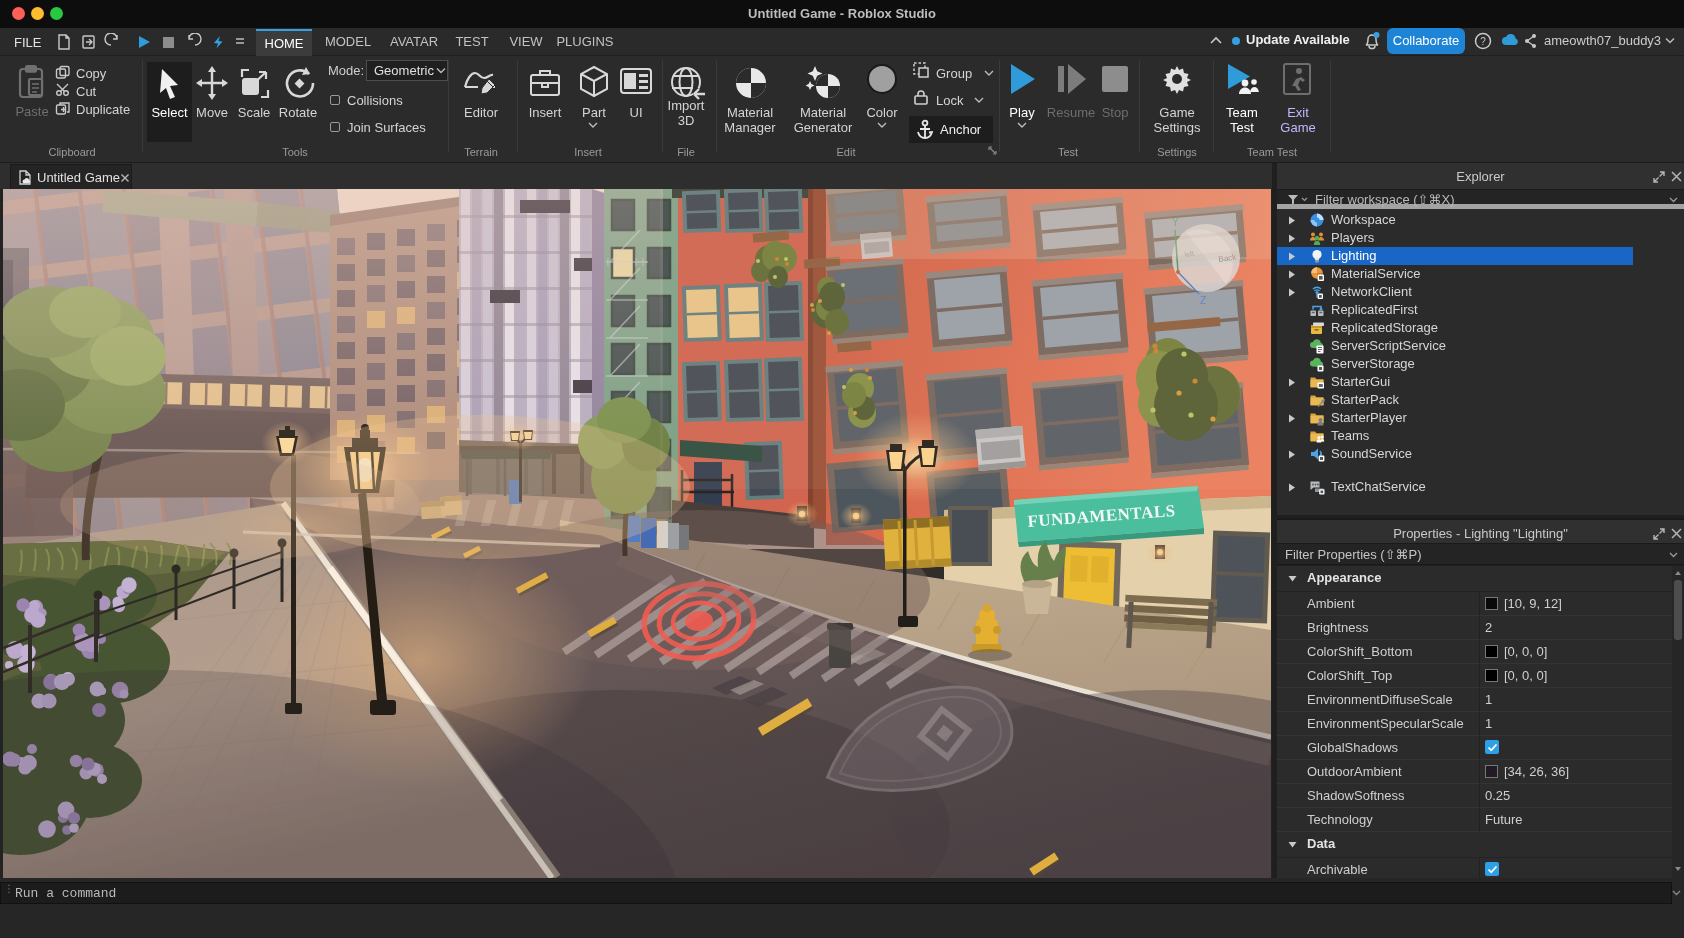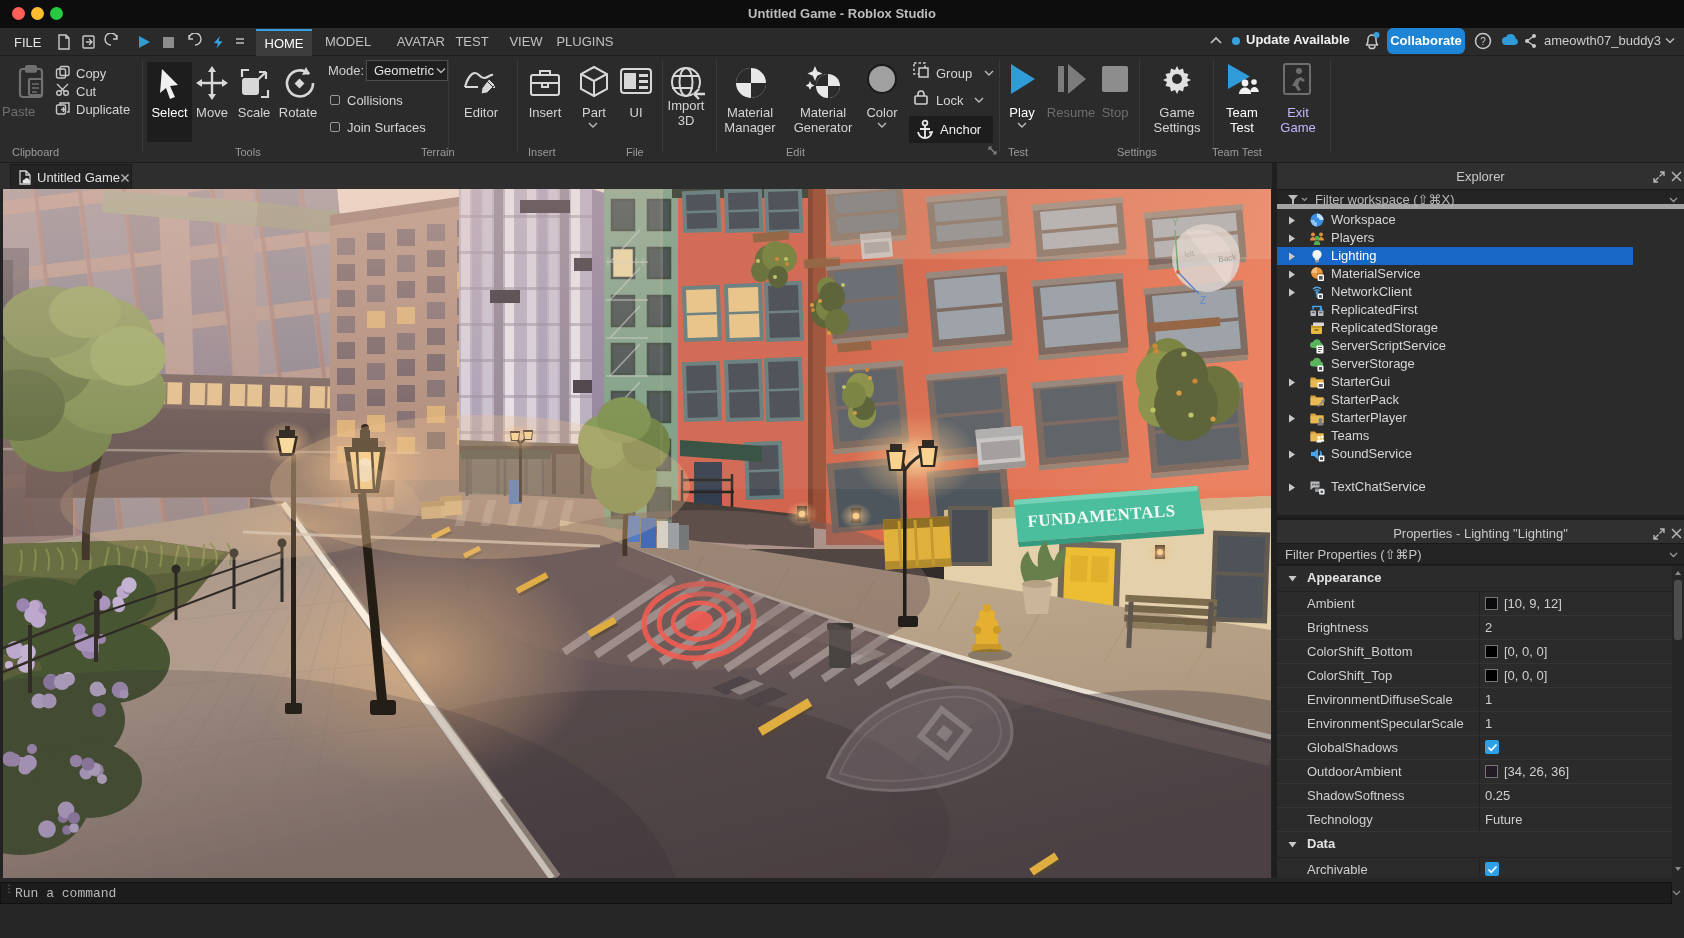--- a/index.html
+++ b/index.html
@@ -1,18 +1,18 @@
 <!DOCTYPE html>
 <html><head><meta charset="utf-8"><style>
 *{margin:0;padding:0;box-sizing:border-box}
 html,body{width:1684px;height:938px;background:#232323;overflow:hidden;
  font-family:"Liberation Sans",sans-serif;-webkit-font-smoothing:antialiased}
 .a{position:absolute}
 .lbl{color:#d4d4d4;font-size:13px;white-space:nowrap}
-.glbl{color:#9b9b9b;font-size:11px;text-align:left;white-space:nowrap}
+.glbl{color:#9b9b9b;font-size:11px;text-align:center;white-space:nowrap}
 .sep{position:absolute;width:1px;background:#3a3a3a;top:60px;height:88px}
 </style></head><body>
 <div class="a" style="left:0;top:0;width:1684px;height:28px;background:#0d0d0d">
 <div class="a" style="left:12px;top:7px;width:13px;height:13px;border-radius:50%;background:#ff5f57"></div>
 <div class="a" style="left:31px;top:7px;width:13px;height:13px;border-radius:50%;background:#febc2e"></div>
 <div class="a" style="left:50px;top:7px;width:13px;height:13px;border-radius:50%;background:#28c840"></div>
 <div class="a" style="left:0;top:6px;width:1684px;text-align:center;color:#bdbdbd;font-size:13px;font-weight:bold">Untitled Game - Roblox Studio</div>
 </div>
 <div class="a" style="left:0;top:28px;width:1684px;height:28px;background:#2a2a2a;border-bottom:1px solid #1f1f1f">
 <div class="a lbl" style="left:14px;top:7px;color:#e3e3e3">FILE</div>
@@ -30,34 +30,34 @@
       </g>
 <g fill="#36a0e0">
         <path d="M158,10 l6,-7 -1.5,5 4,0.5 -6,7 1.5,-5 z"></path>
       </g>
 <g stroke="#bdbdbd" stroke-width="1.3" fill="none">
         <path d="M180,6 h8 M180,10 h8 M184,13 l0,0"></path>
       </g>
 </svg>
 <div class="a" style="left:256px;top:1px;width:56px;height:27px;background:#3c3c3c;border-top:2px solid #36a0e0;color:#ffffff;font-size:13px;text-align:center;line-height:25px">HOME</div>
 <div class="a" style="left:318px;top:1px;width:60px;height:27px;color:#c2c2c2;font-size:13px;text-align:center;line-height:26px">MODEL</div>
-<div class="a" style="left:383px;top:1px;width:62px;height:27px;color:#c2c2c2;font-size:13px;text-align:right;line-height:26px">AVATAR</div>
+<div class="a" style="left:383px;top:1px;width:62px;height:27px;color:#c2c2c2;font-size:13px;text-align:center;line-height:26px">AVATAR</div>
 <div class="a" style="left:447px;top:1px;width:50px;height:27px;color:#c2c2c2;font-size:13px;text-align:center;line-height:26px">TEST</div>
 <div class="a" style="left:500px;top:1px;width:52px;height:27px;color:#c2c2c2;font-size:13px;text-align:center;line-height:26px">VIEW</div>
 <div class="a" style="left:552px;top:1px;width:66px;height:27px;color:#c2c2c2;font-size:13px;text-align:center;line-height:26px">PLUGINS</div>
 <svg class="a" style="left:1208px;top:6px" width="16" height="14" viewBox="0 0 16 14">
       <path d="M3,9 l5,-5 5,5" stroke="#c9c9c9" stroke-width="1.6" fill="none"></path>
     </svg>
 <div class="a" style="left:1232px;top:9px;width:8px;height:8px;border-radius:50%;background:#36a0e0"></div>
 <div class="a" style="left:1246px;top:4px;color:#efefef;font-size:13px;font-weight:bold">Update Available</div>
 <svg class="a" style="left:1360px;top:3px" width="22" height="20" viewBox="0 0 22 20">
       <path d="M6,14 c2,-1 2,-4 2,-6 a4,4 0 0,1 8,0 c0,2 0,5 2,6 z M9,15 a3,2.6 0 0,0 6,0" fill="none" stroke="#c9c9c9" stroke-width="1.5"></path>
       <circle cx="16.5" cy="4" r="3" fill="#36a0e0"></circle>
     </svg>
-<div class="a" style="left:1387px;top:0px;width:78px;height:26px;background:#1d84d6;border-radius:6px;color:#fff;font-size:13px;font-weight:bold;text-align:center;line-height:26px">Collaborate</div>
+<div class="a" style="left:1387px;top:0px;width:78px;height:26px;background:#1d84d6;border-radius:6px;color:#fff;font-size:13px;font-weight:normal;text-align:center;line-height:26px">Collaborate</div>
 <svg class="a" style="left:1474px;top:3px" width="64" height="20" viewBox="0 0 64 20">
 <circle cx="9" cy="10" r="7.5" fill="none" stroke="#c9c9c9" stroke-width="1.5"></circle>
       <text x="9" y="14" font-size="10" fill="#c9c9c9" text-anchor="middle" font-family="Liberation Sans">?</text>
 <path d="M32,14 a4,4 0 0,1 0,-8 a5,5 0 0,1 9.6,1.4 a3.4,3.4 0 0,1 -0.6,6.6 z" fill="#2f9bd8"></path>
 <g fill="#c9c9c9">
         <circle cx="53" cy="10" r="2"></circle>
         <circle cx="60" cy="5" r="2"></circle>
         <circle cx="60" cy="15" r="2"></circle>
         <path d="M53,10 l7,-5 M53,10 l7,5" stroke="#c9c9c9" stroke-width="1.3"></path>
       </g>

